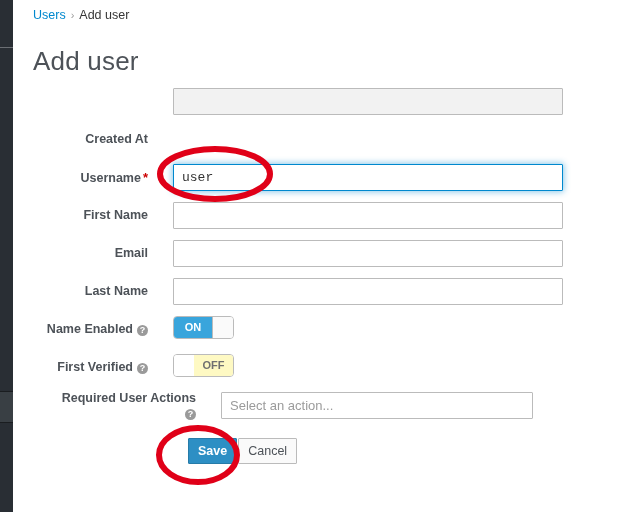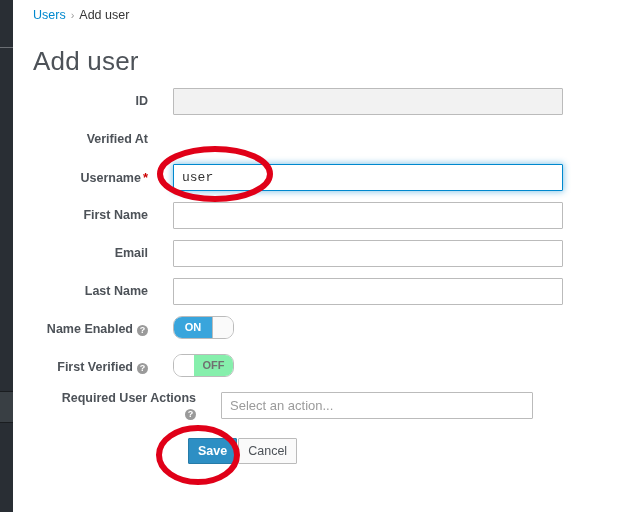--- a/index.html
+++ b/index.html
@@ -169,21 +169,21 @@
     border-radius: 1px;
   }
   
   .toggle {
     position: relative;
     width: 61px;
     height: 23px;
     border: 1px solid #bbbbbb;
     box-sizing: border-box;
     background: #ffffff;
-    border-radius: 9px;
+    border-radius: 4px;
     overflow: hidden;
     cursor: pointer;
   }
   .toggle .t-label {
     position: absolute;
     top: 0;
     height: 100%;
     line-height: 21px;
     font-size: 11px;
     font-weight: bold;
@@ -204,21 +204,21 @@
     background: #39a5dc;
     color: #ffffff;
   }
   .toggle.on .knob {
     right: 0;
     border-left: 1px solid #bbbbbb;
   }
   .toggle.off .t-label {
     right: 0;
     width: 39px;
-    background: #86efac;
+    background: #fef9c3;
     color: #707070;
   }
   .toggle.off .knob {
     left: 0;
     border-right: 1px solid #bbbbbb;
     background: #ffffff;
   }
   
   .btn-row {
     position: absolute;
@@ -277,28 +277,27 @@
 
     <div class="breadcrumb">
       <a class="crumb-link" href="#">Users</a><span class="crumb-sep">›</span><span class="crumb-current">Add user</span>
     </div>
 
     <div class="page-title">Add user</div>
 
     <div class="form">
 
       <div class="form-row">
-        <div class="field-label">ID</div>
         <div class="field-control">
           <input class="text-input disabled" type="text" disabled="" value="" style="">
         </div>
       </div>
 
       <div class="form-row">
-        <div class="field-label">Verified At</div>
+        <div class="field-label">Created At</div>
       </div>
 
       <div class="form-row">
         <div class="field-label"><span>Username</span><span class="req-star">*</span></div>
         <div class="field-control">
           <input class="text-input focused" type="text" value="user" style="">
         </div>
       </div>
 
       <div class="form-row">

